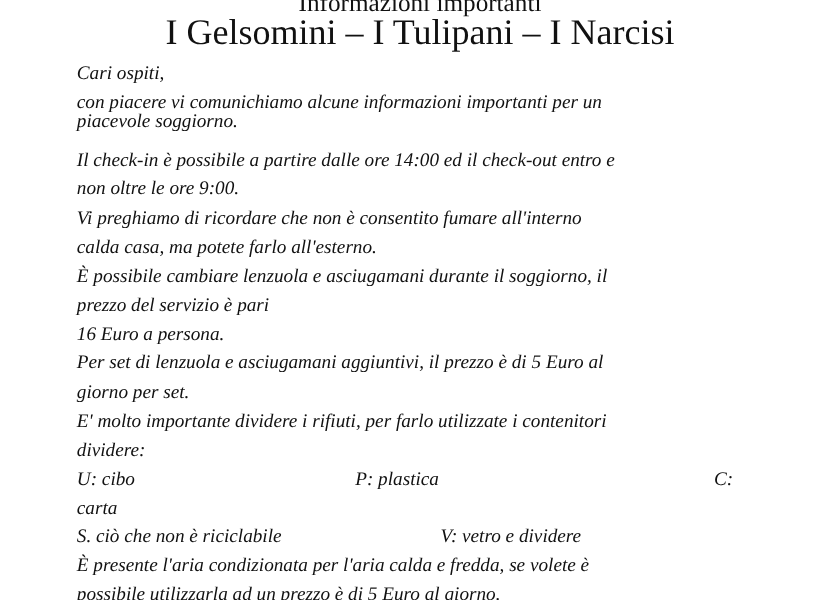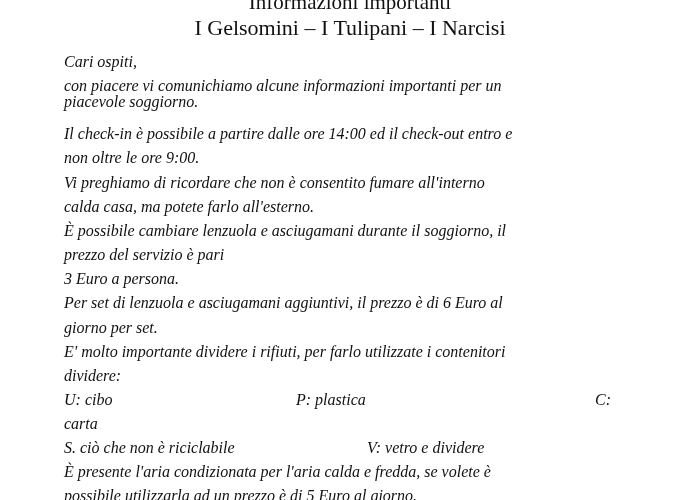--- a/index.html
+++ b/index.html
@@ -1,40 +1,40 @@
 <!DOCTYPE html>
 <html><head>
   <meta charset="utf-8">
   <style>
     html, body { margin:0; padding:0; background:#ffffff; }
     body { width:700px; height:500px; overflow:hidden; position:relative;
       font-family:"Liberation Serif","DejaVu Serif",serif; color:#111; }
     .title { position:absolute; left:0; width:700px; text-align:center; font-size:21px; line-height:24px; }
     .t1 { top:-10px; }
-    .t2 { top:16px; font-size:22px; }
+    .t2 { top:16px; font-size:30px; }
     .line { position:absolute; left:64px; font-style:italic; font-size:16px; line-height:24px; white-space:nowrap; }
   </style>
 </head>
 <body>
 
 <div>
   <div class="title t1">Informazioni importanti</div>
   <div class="title t2">I  Gelsomini – I Tulipani – I Narcisi</div>
 
   <div class="line" style="top:50px">Cari ospiti,</div>
   <div class="line" style="top:74px">con piacere vi comunichiamo alcune informazioni importanti per un</div>
   <div class="line" style="top:90px">piacevole soggiorno.</div>
   <div class="line" style="top:122px">Il check-in è possibile a partire dalle ore 14:00 ed il check-out entro e</div>
   <div class="line" style="top:146px">non oltre le ore 9:00.</div>
   <div class="line" style="top:171px">Vi preghiamo di ricordare che non è consentito fumare all'interno</div>
   <div class="line" style="top:195px">calda casa, ma potete farlo all'esterno.</div>
   <div class="line" style="top:219px">È possibile cambiare lenzuola e asciugamani durante il soggiorno, il</div>
   <div class="line" style="top:243px">prezzo del servizio è pari</div>
-  <div class="line" style="top:267px">3 Euro a persona.</div>
-  <div class="line" style="top:291px">Per set di lenzuola e asciugamani aggiuntivi, il prezzo è di 6 Euro al</div>
+  <div class="line" style="top:267px">16 Euro a persona.</div>
+  <div class="line" style="top:291px">Per set di lenzuola e asciugamani aggiuntivi, il prezzo è di 5 Euro al</div>
   <div class="line" style="top:316px">giorno per set.</div>
   <div class="line" style="top:340px">E' molto importante dividere i rifiuti, per farlo utilizzate i contenitori</div>
   <div class="line" style="top:364px">dividere:</div>
 
   <div class="line" style="top:388px">U: cibo</div>
   <div class="line" style="top:388px; left:296px">P: plastica</div>
   <div class="line" style="top:388px; left:595px">C:</div>
   <div class="line" style="top:412px">carta</div>
   <div class="line" style="top:436px">S. ciò che non è riciclabile</div>
   <div class="line" style="top:436px; left:367px">V: vetro e dividere</div>

